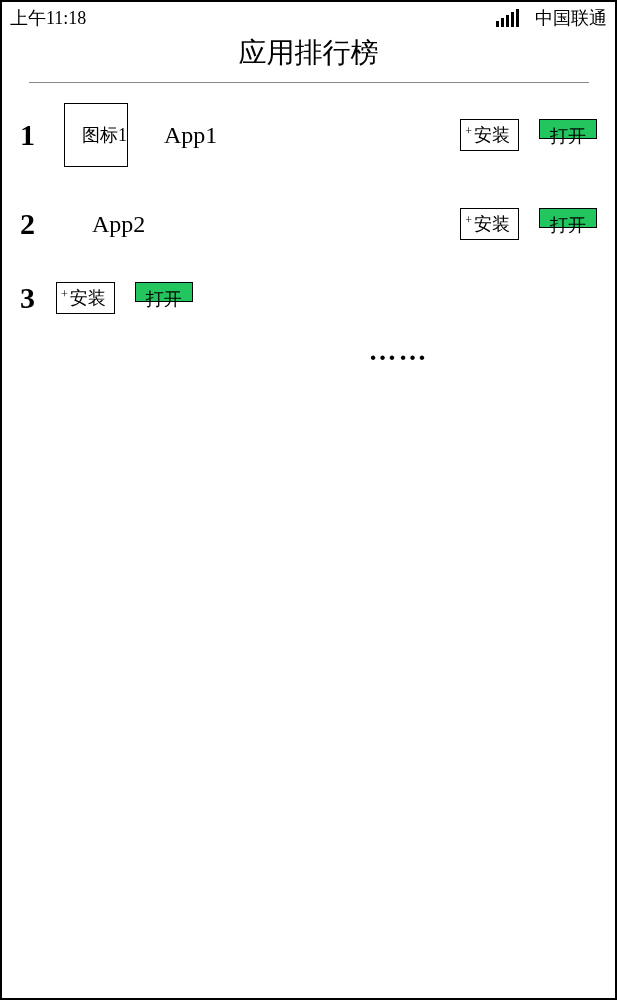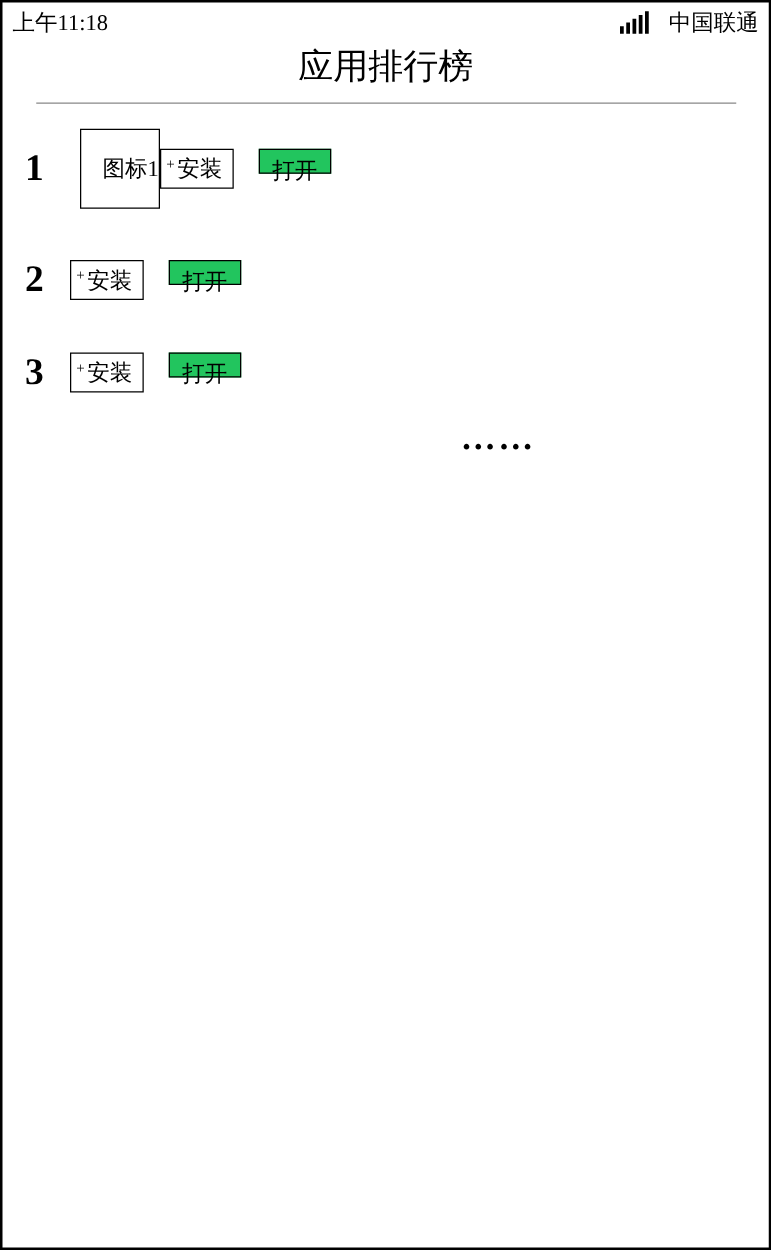--- a/index.html
+++ b/index.html
@@ -155,33 +155,35 @@
   <hr class="title-divider">
 </div>
 
 <div class="app-list">
 
   <div class="app-row">
     <div class="rank-number">1</div>
     <div class="app-icon">
       <span>图标1</span>
     </div>
+    <div class="app-name">App1</div>
     <div class="action-buttons">
       <button class="install-btn">
         <span class="plus">+</span>
         <span>安装</span>
       </button>
       <button class="open-btn">
         <span>打开</span>
       </button>
     </div>
   </div>
 
   <div class="app-row">
     <div class="rank-number">2</div>
+    <div class="app-name">App2</div>
     <div class="action-buttons">
       <button class="install-btn">
         <span class="plus">+</span>
         <span>安装</span>
       </button>
       <button class="open-btn">
         <span>打开</span>
       </button>
     </div>
   </div>

